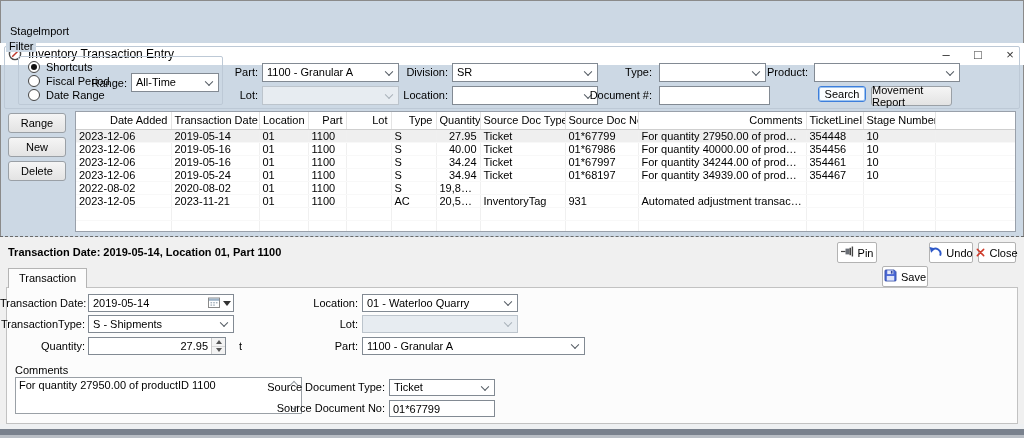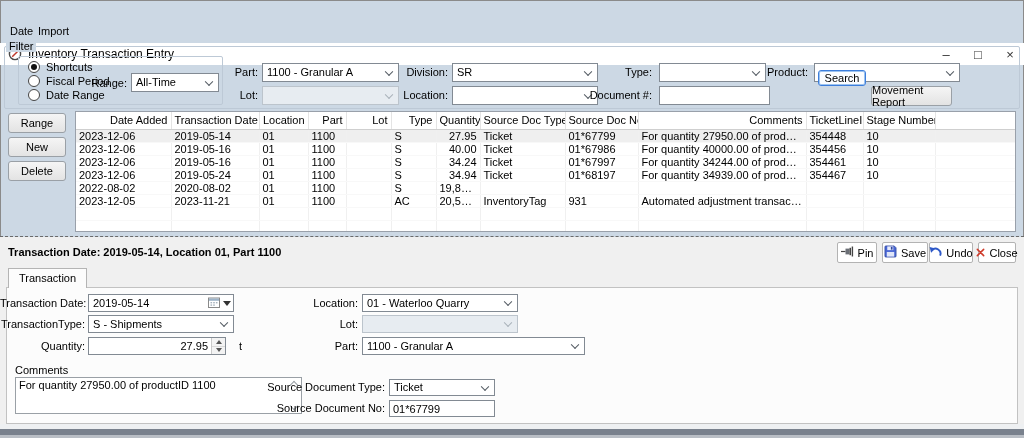--- a/index.html
+++ b/index.html
@@ -123,21 +123,21 @@
       </div>
     <div class="wc" style="left:962px;">
         <span>□</span>
       </div>
     <div class="wc" style="left:994px;">
         <span>×</span>
       </div>
   </div>
 
   <div class="menubar">
-    <span class="menuitem" style="left:6px;">Date</span>
+    <span class="menuitem" style="left:6px;">Stage</span>
     <span class="menuitem" style="left:34px;">Import</span>
   </div>
 
   <span class="gb-label" style="left:6px; top:40px;">Filter</span>
   <div class="groupbox" style="left:4px; top:46px; width:1016px; height:63px;"></div>
   <div class="groupbox" style="left:18px; top:56px; width:205px; height:49px;"></div>
 
   <div class="radio-row" style="left:28px; top:61px;">
     <span class="radio-icon checked"></span>
     <span>Shortcuts</span>
@@ -186,21 +186,21 @@
   </div>
   <div class="lbl" style="left:570px; top:86px; width:82px; line-height:19px;">Document #:</div>
   <input class="tbox" style="left: 659px; top: 86px; width: 111px; height: 19px;" value="">
 
   <div class="lbl" style="left:740px; top:63px; width:68px; line-height:19px;">Product:</div>
   <div class="combo" style="left:814px; top:63px; width:146px; height:19px;">
     <span class="val"></span>
       <span class="chev"></span>
   </div>
 
-  <div class="btn default" style="left:818px; top:70px; width:48px; height:16px;">
+  <div class="btn default" style="left:818px; top:86px; width:48px; height:16px;">
       <span>Search</span>
     </div>
   <div class="btn" style="left:871px; top:86px; width:81px; height:20px;">
       <span>Movement Report</span>
     </div>
 
   <div class="btn" style="left:8px; top:113px; width:58px; height:20px;">
       <span>Range</span>
     </div>
   <div class="btn" style="left:8px; top:137px; width:58px; height:20px;">
@@ -376,21 +376,21 @@
 
   <div class="dbtn" style="left:837px; width:40px;">
     <span><svg width="13" height="11" viewBox="0 0 13 11">
           <line x1="0" y1="5.5" x2="4.5" y2="5.5" stroke="#444" stroke-width="1.2"></line>
           <rect x="4.5" y="2.6" width="4" height="5.8" fill="#6b6f76"></rect>
           <rect x="8.5" y="1.8" width="1.5" height="7.4" fill="#444"></rect>
           <line x1="11.4" y1="0.5" x2="11.4" y2="10.5" stroke="#444" stroke-width="1.4"></line>
         </svg></span>
     <span>Pin</span>
   </div>
-  <div class="dbtn" style="left:882px; width:46px;">
+  <div class="dbtn" style="left:882px; width:46px;margin-top:24px;">
     <span><svg width="13" height="13" viewBox="0 0 14 14">
           <path d="M1 2 a1 1 0 0 1 1-1 h9 l2 2 v9 a1 1 0 0 1 -1 1 h-10 a1 1 0 0 1 -1 -1 z" fill="#4a67d4" stroke="#31479c" stroke-width="0.8"></path>
           <rect x="3.5" y="1.5" width="6.5" height="4" fill="#e8ecfa"></rect>
           <rect x="7.4" y="2" width="1.8" height="3" fill="#31479c"></rect>
           <rect x="3" y="7.5" width="8" height="5" fill="#dfe5f8"></rect>
         </svg></span>
     <span>Save</span>
   </div>
   <div class="dbtn" style="left:929px; width:44px;">
     <span><svg width="13" height="11" viewBox="0 0 14 12">

